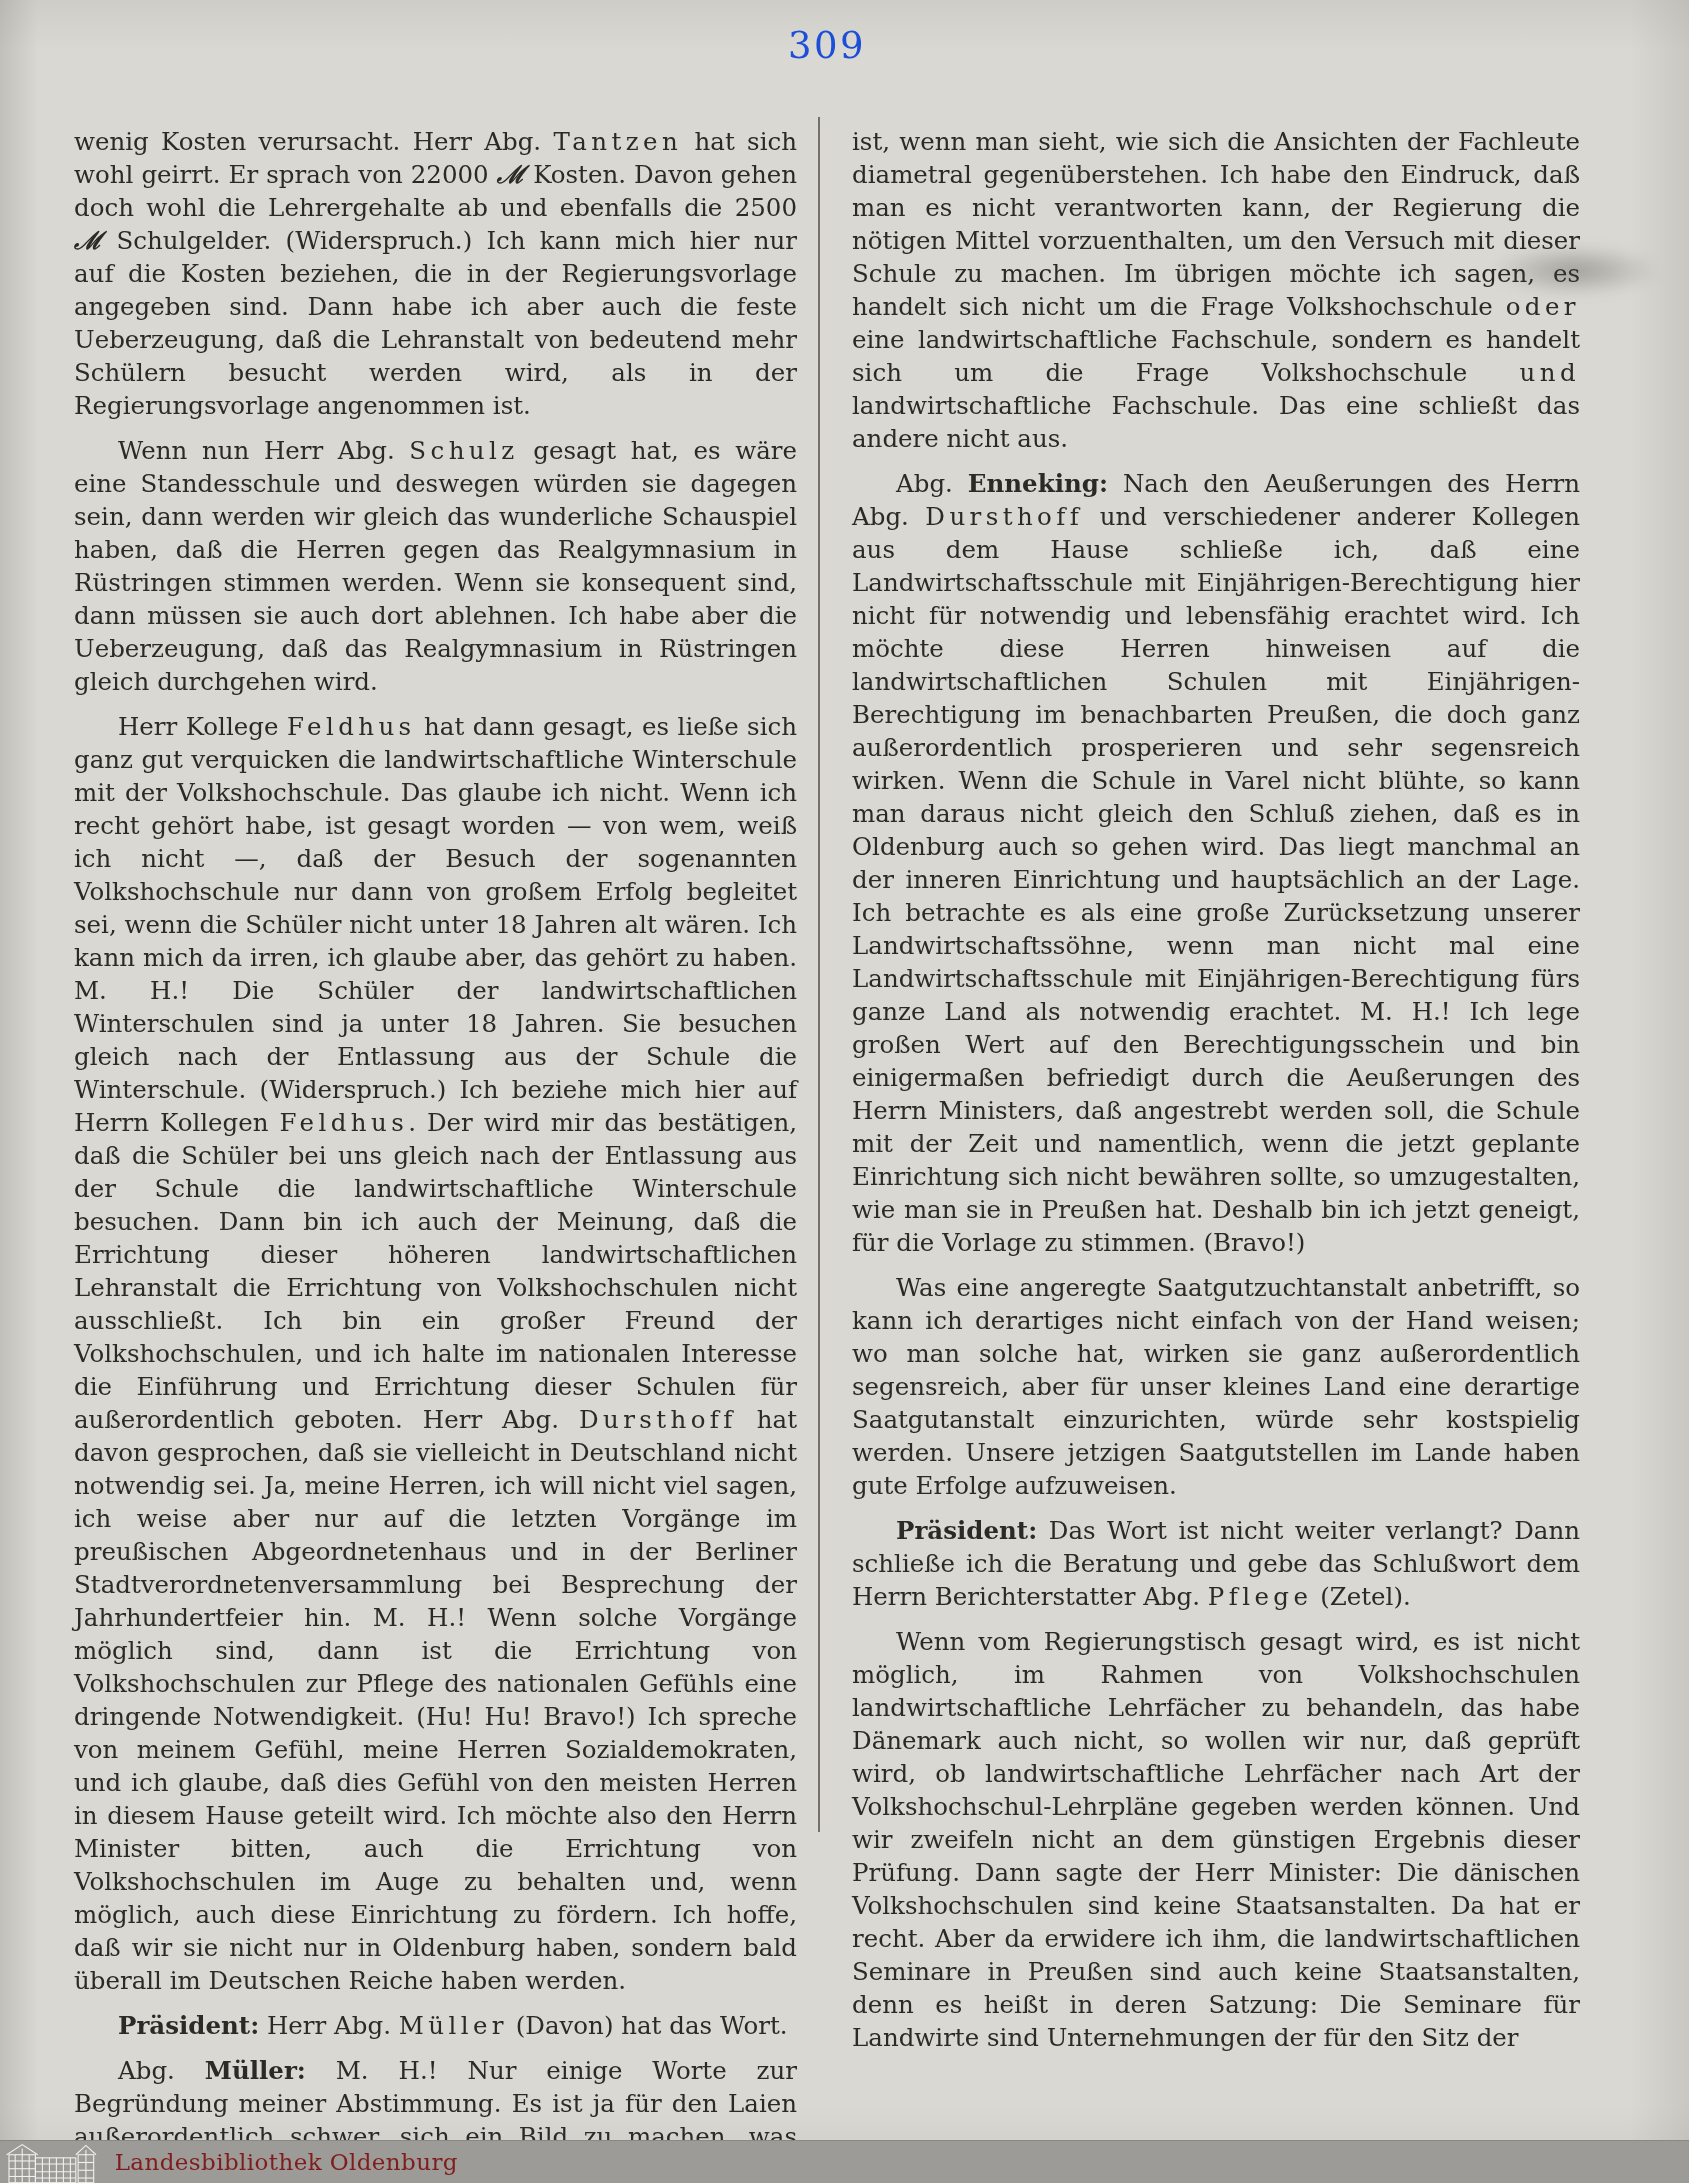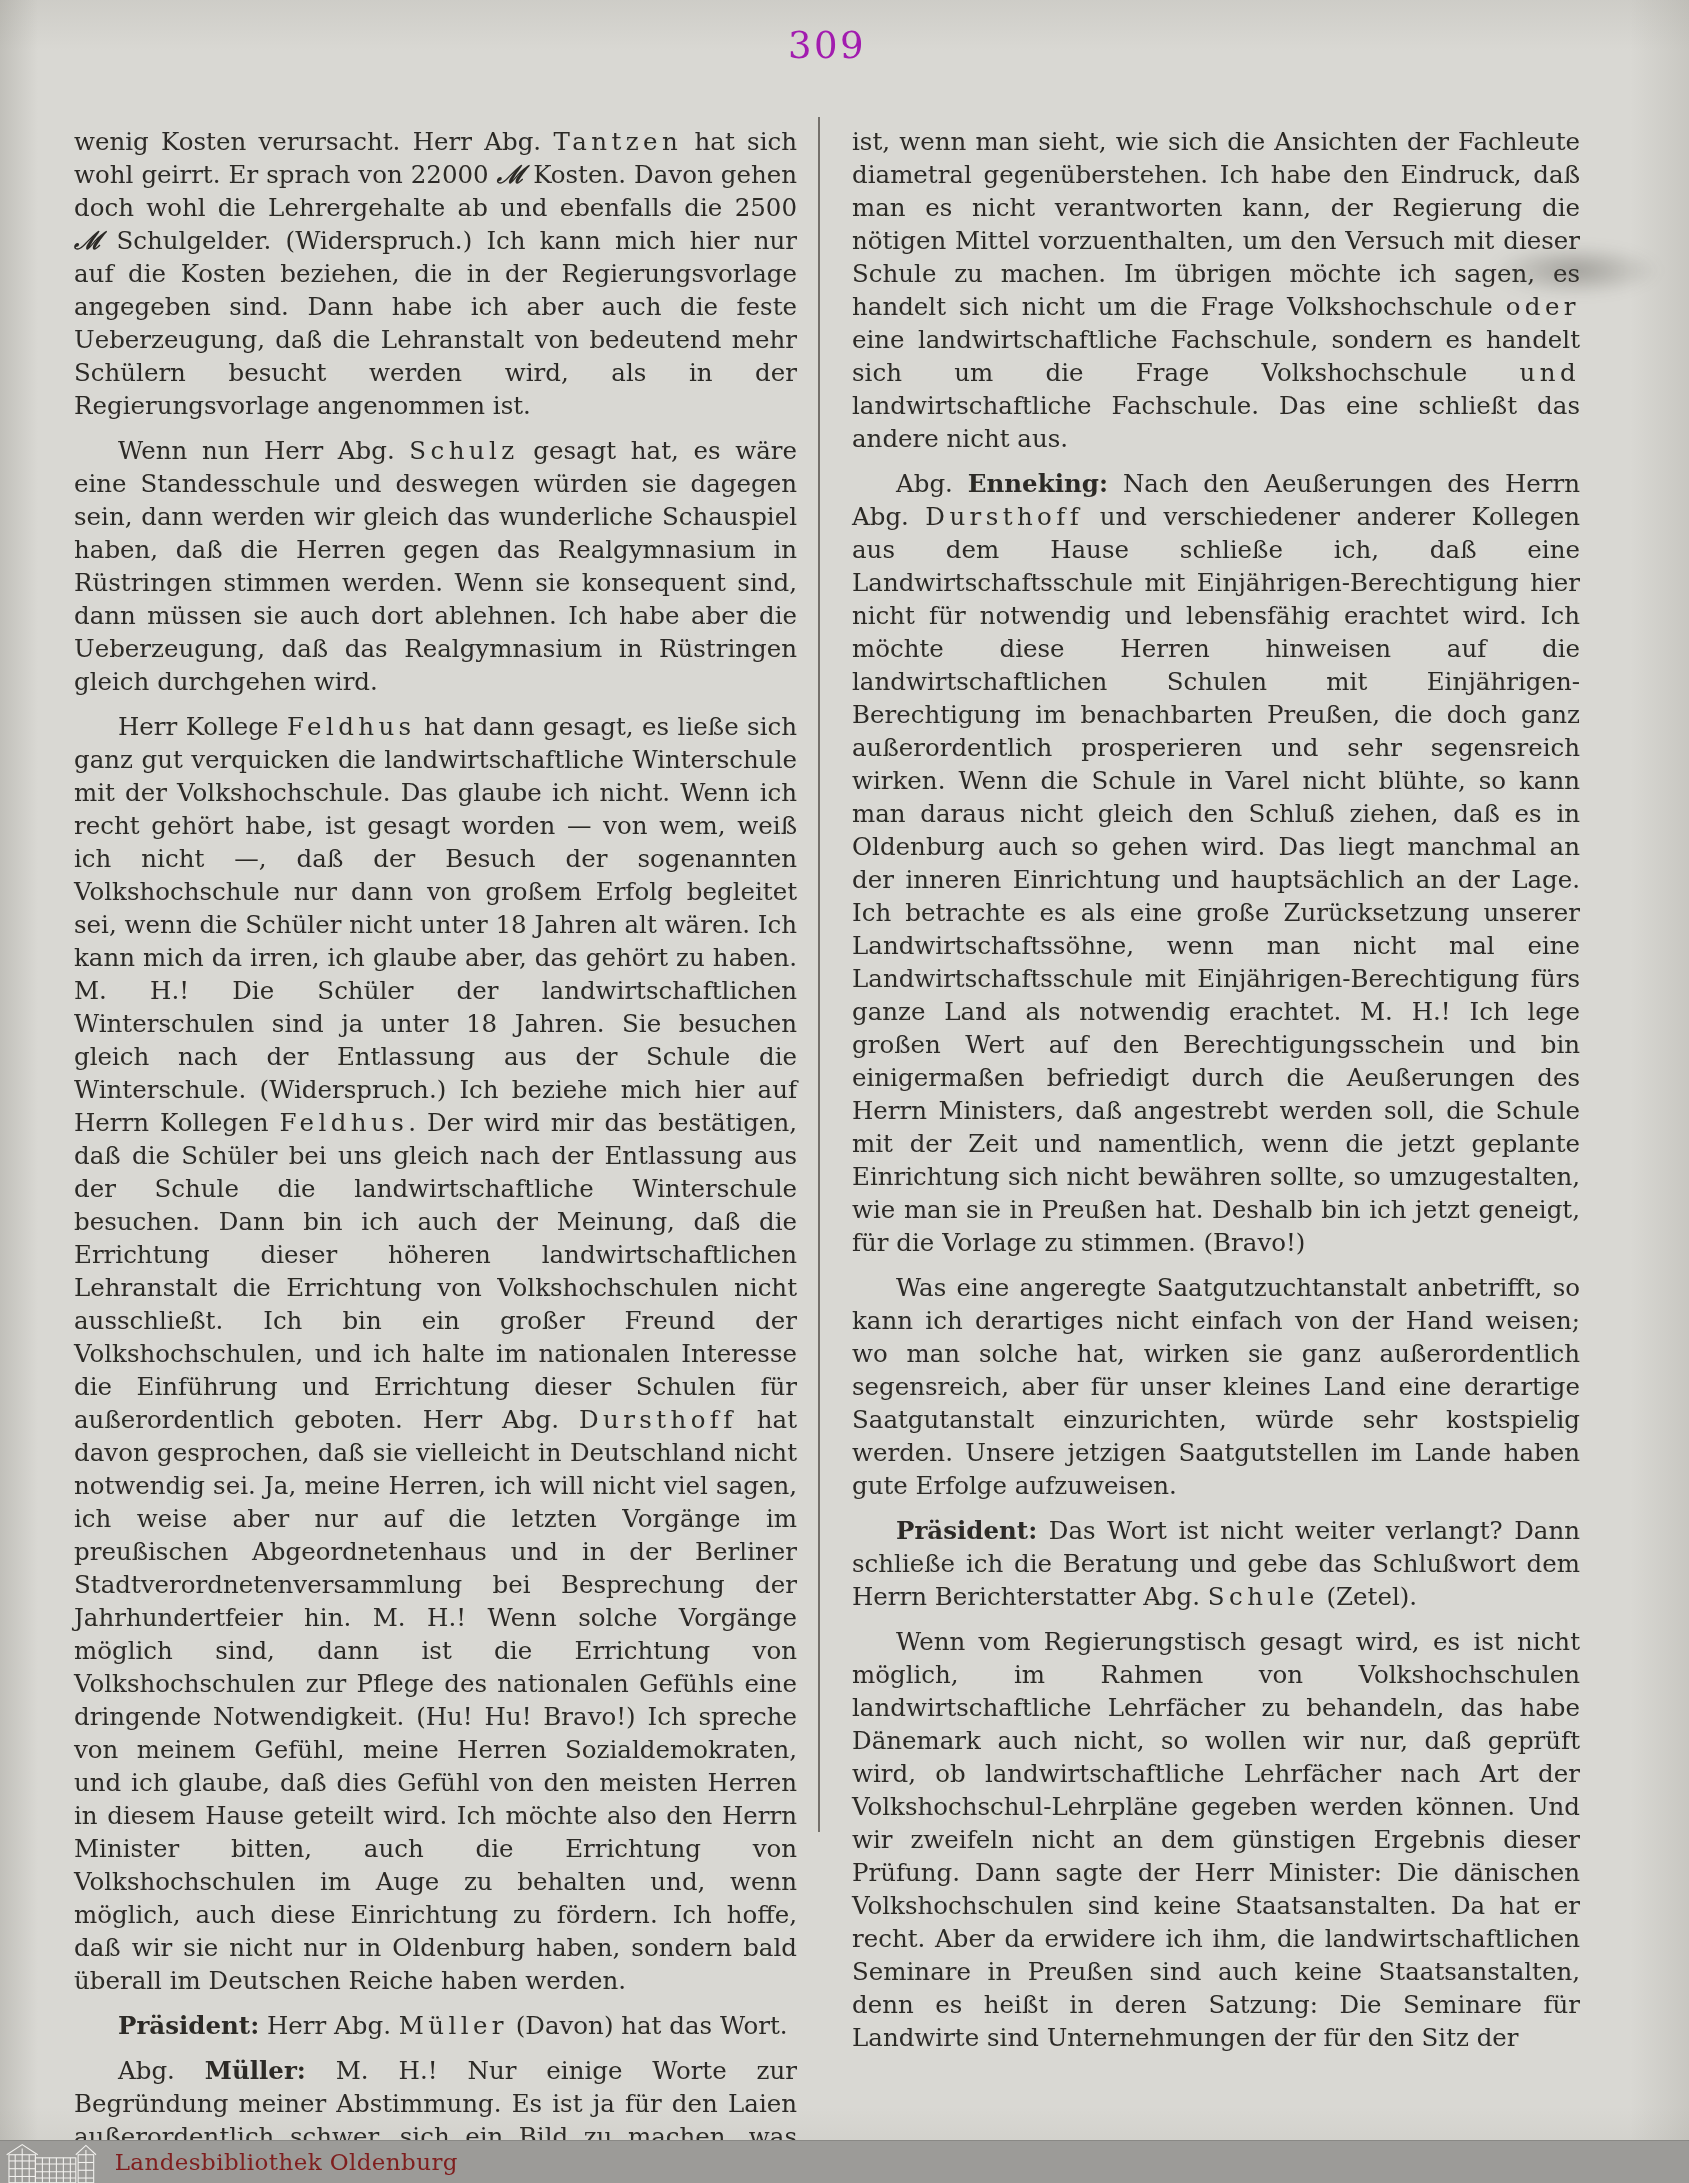--- a/index.html
+++ b/index.html
@@ -9,21 +9,21 @@
     font-family:"DejaVu Serif","Liberation Serif",serif;
     background:
       linear-gradient(90deg, rgba(130,128,120,.28), rgba(0,0,0,0) 38px),
       linear-gradient(270deg, rgba(140,138,130,.22), rgba(0,0,0,0) 59px),
       linear-gradient(0deg, rgba(120,118,110,.15), rgba(0,0,0,0) 76px),
       linear-gradient(180deg, rgba(125,123,115,.12), rgba(0,0,0,0) 51px),
       #d9d8d3;
   }
   #page-number{
     position:absolute;top:24px;left:62px;width:1530px;
-    text-align:center;font-size:37px;color:#a21caf;
+    text-align:center;font-size:37px;color:#1d4ed8;
     letter-spacing:2.5px;
   }
   .column{
     position:absolute;top:113px;
     text-align:justify;
     font-size:24.5px;line-height:33px;
     color:#2c2a26;
     text-rendering:optimizeLegibility;
   }
   #col-left{left:62px;width:747px;}
@@ -67,21 +67,21 @@
     <p class="para indent"><span class="run">Wenn nun Herr Abg. </span><span class="run-spaced">Schulz</span><span class="run"> gesagt hat, es wäre eine Standesschule und deswegen würden sie dagegen sein, dann werden wir gleich das wunderliche Schauspiel haben, daß die Herren gegen das Realgymnasium in Rüstringen stimmen werden. Wenn sie konsequent sind, dann müssen sie auch dort ablehnen. Ich habe aber die Ueberzeugung, daß das Realgymnasium in Rüstringen gleich durchgehen wird.</span></p>
     <p class="para indent"><span class="run">Herr Kollege </span><span class="run-spaced">Feldhus</span><span class="run"> hat dann gesagt, es ließe sich ganz gut verquicken die landwirtschaftliche Winterschule mit der Volkshochschule. Das glaube ich nicht. Wenn ich recht gehört habe, ist gesagt worden — von wem, weiß ich nicht —, daß der Besuch der sogenannten Volkshochschule nur dann von großem Erfolg begleitet sei, wenn die Schüler nicht unter 18 Jahren alt wären. Ich kann mich da irren, ich glaube aber, das gehört zu haben. M. H.! Die Schüler der landwirtschaftlichen Winterschulen sind ja unter 18 Jahren. Sie besuchen gleich nach der Entlassung aus der Schule die Winterschule. (Widerspruch.) Ich beziehe mich hier auf Herrn Kollegen </span><span class="run-spaced">Feldhus</span><span class="run">. Der wird mir das bestätigen, daß die Schüler bei uns gleich nach der Entlassung aus der Schule die landwirtschaftliche Winterschule besuchen. Dann bin ich auch der Meinung, daß die Errichtung dieser höheren landwirtschaftlichen Lehranstalt die Errichtung von Volkshochschulen nicht ausschließt. Ich bin ein großer Freund der Volkshochschulen, und ich halte im nationalen Interesse die Einführung und Errichtung dieser Schulen für außerordentlich geboten. Herr Abg. </span><span class="run-spaced">Dursthoff</span><span class="run"> hat davon gesprochen, daß sie vielleicht in Deutschland nicht notwendig sei. Ja, meine Herren, ich will nicht viel sagen, ich weise aber nur auf die letzten Vorgänge im preußischen Abgeordnetenhaus und in der Berliner Stadtverordnetenversammlung bei Besprechung der Jahrhundertfeier hin. M. H.! Wenn solche Vorgänge möglich sind, dann ist die Errichtung von Volkshochschulen zur Pflege des nationalen Gefühls eine dringende Notwendigkeit. (Hu! Hu! Bravo!) Ich spreche von meinem Gefühl, meine Herren Sozialdemokraten, und ich glaube, daß dies Gefühl von den meisten Herren in diesem Hause geteilt wird. Ich möchte also den Herrn Minister bitten, auch die Errichtung von Volkshochschulen im Auge zu behalten und, wenn möglich, auch diese Einrichtung zu fördern. Ich hoffe, daß wir sie nicht nur in Oldenburg haben, sondern bald überall im Deutschen Reiche haben werden.</span></p>
     <p class="para indent"><span class="run-bold">Präsident:</span><span class="run"> Herr Abg. </span><span class="run-spaced">Müller</span><span class="run"> (Davon) hat das Wort.</span></p>
     <p class="para indent"><span class="run">Abg. </span><span class="run-bold">Müller:</span><span class="run"> M. H.! Nur einige Worte zur Begründung meiner Abstimmung. Es ist ja für den Laien außerordentlich schwer, sich ein Bild zu machen, was richtig</span></p>
   </div>
 <div id="divider"></div>
 <div id="col-right" class="column">
     <p class="para"><span class="run">ist, wenn man sieht, wie sich die Ansichten der Fachleute diametral gegenüberstehen. Ich habe den Eindruck, daß man es nicht verantworten kann, der Regierung die nötigen Mittel vorzuenthalten, um den Versuch mit dieser Schule zu machen. Im übrigen möchte ich sagen, es handelt sich nicht um die Frage Volkshochschule </span><span class="run-spaced">oder</span><span class="run"> eine landwirtschaftliche Fachschule, sondern es handelt sich um die Frage Volkshochschule </span><span class="run-spaced">und</span><span class="run"> landwirtschaftliche Fachschule. Das eine schließt das andere nicht aus.</span></p>
     <p class="para indent"><span class="run">Abg. </span><span class="run-bold">Enneking:</span><span class="run"> Nach den Aeußerungen des Herrn Abg. </span><span class="run-spaced">Dursthoff</span><span class="run"> und verschiedener anderer Kollegen aus dem Hause schließe ich, daß eine Landwirtschaftsschule mit Einjährigen-Berechtigung hier nicht für notwendig und lebensfähig erachtet wird. Ich möchte diese Herren hinweisen auf die landwirtschaftlichen Schulen mit Einjährigen-Berechtigung im benachbarten Preußen, die doch ganz außerordentlich prosperieren und sehr segensreich wirken. Wenn die Schule in Varel nicht blühte, so kann man daraus nicht gleich den Schluß ziehen, daß es in Oldenburg auch so gehen wird. Das liegt manchmal an der inneren Einrichtung und hauptsächlich an der Lage. Ich betrachte es als eine große Zurücksetzung unserer Landwirtschaftssöhne, wenn man nicht mal eine Landwirtschaftsschule mit Einjährigen-Berechtigung fürs ganze Land als notwendig erachtet. M. H.! Ich lege großen Wert auf den Berechtigungsschein und bin einigermaßen befriedigt durch die Aeußerungen des Herrn Ministers, daß angestrebt werden soll, die Schule mit der Zeit und namentlich, wenn die jetzt geplante Einrichtung sich nicht bewähren sollte, so umzugestalten, wie man sie in Preußen hat. Deshalb bin ich jetzt geneigt, für die Vorlage zu stimmen. (Bravo!)</span></p>
     <p class="para indent"><span class="run">Was eine angeregte Saatgutzuchtanstalt anbetrifft, so kann ich derartiges nicht einfach von der Hand weisen; wo man solche hat, wirken sie ganz außerordentlich segensreich, aber für unser kleines Land eine derartige Saatgutanstalt einzurichten, würde sehr kostspielig werden. Unsere jetzigen Saatgutstellen im Lande haben gute Erfolge aufzuweisen.</span></p>
-    <p class="para indent"><span class="run-bold">Präsident:</span><span class="run"> Das Wort ist nicht weiter verlangt? Dann schließe ich die Beratung und gebe das Schlußwort dem Herrn Berichterstatter Abg. </span><span class="run-spaced">Schule</span><span class="run"> (Zetel).</span></p>
+    <p class="para indent"><span class="run-bold">Präsident:</span><span class="run"> Das Wort ist nicht weiter verlangt? Dann schließe ich die Beratung und gebe das Schlußwort dem Herrn Berichterstatter Abg. </span><span class="run-spaced">Pflege</span><span class="run"> (Zetel).</span></p>
     <p class="para indent"><span class="run">Wenn vom Regierungstisch gesagt wird, es ist nicht möglich, im Rahmen von Volkshochschulen landwirtschaftliche Lehrfächer zu behandeln, das habe Dänemark auch nicht, so wollen wir nur, daß geprüft wird, ob landwirtschaftliche Lehrfächer nach Art der Volkshochschul-Lehrpläne gegeben werden können. Und wir zweifeln nicht an dem günstigen Ergebnis dieser Prüfung. Dann sagte der Herr Minister: Die dänischen Volkshochschulen sind keine Staatsanstalten. Da hat er recht. Aber da erwidere ich ihm, die landwirtschaftlichen Seminare in Preußen sind auch keine Staatsanstalten, denn es heißt in deren Satzung: Die Seminare für Landwirte sind Unternehmungen der für den Sitz der</span></p>
   </div>
 
 <div id="scan-smudge"></div>
 
 <div id="footer-bar">
   <svg id="footer-icon" viewBox="0 0 130 52" fill="none" stroke="#f2f1ee" stroke-width="1.4">
 
     <polyline points="6,16 26,3 46,16"></polyline>
     <rect x="9" y="16" width="34" height="36"></rect>

